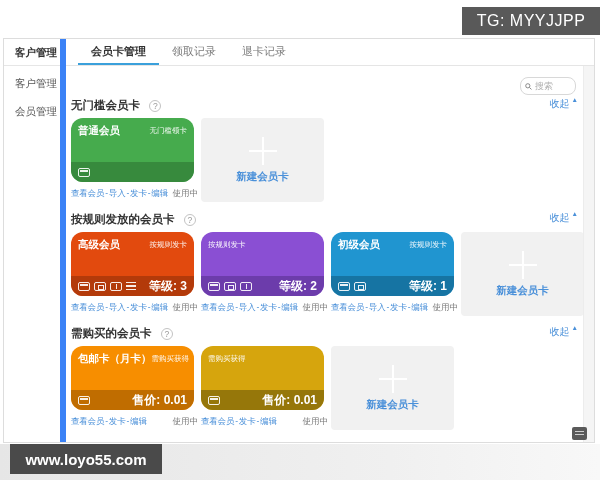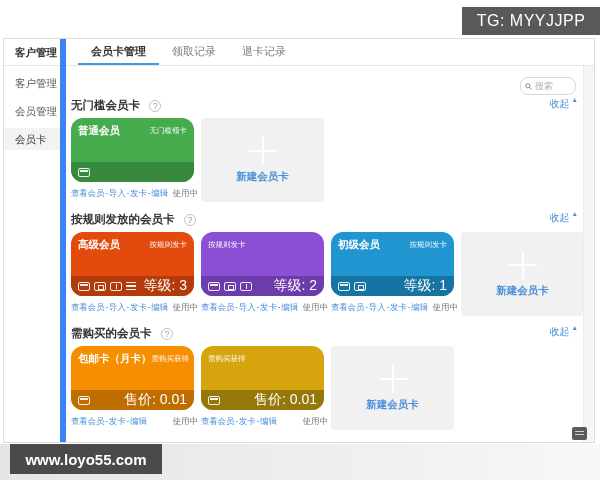--- a/index.html
+++ b/index.html
@@ -62,21 +62,21 @@
   .mini-icon { width:12px; height:9px; border:1px solid rgba(255,255,255,.9);
                border-radius:2px; position:relative; display:inline-block; }
   .mini-icon.card::after { content:""; position:absolute; left:1px; right:1px; top:1.5px;
                height:1.5px; background:rgba(255,255,255,.9); }
   .mini-icon.qrcode::after { content:""; position:absolute; left:3px; top:2px;
                width:4px; height:3px; border:1px solid rgba(255,255,255,.9); }
   .mini-icon.coupon::after { content:""; position:absolute; left:50%; top:1px; bottom:1px;
                width:0; border-left:1px dashed rgba(255,255,255,.9); }
   .mini-icon.list { border:none; border-radius:0; width:10px; height:8px;
                background:repeating-linear-gradient(to bottom,rgba(255,255,255,.9) 0 1.2px,transparent 1.2px 3.5px); }
-  .meta { font-size:14px; font-weight:normal; white-space:nowrap; }
+  .meta { font-size:12px; font-weight:bold; white-space:nowrap; }
 
   .card-links { width:127px; display:flex; justify-content:space-between;
                 margin-top:5px; font-size:8.5px; line-height:12px; white-space:nowrap; }
   .links { letter-spacing:-0.2px; }
   .card-link { color:#4a90d9; cursor:pointer; }
   .sep { color:#4a90d9; margin:0 1px; }
   .status { color:#777; }
 
   .new-tile { width:123px; height:84px; background:#f1f1f1; border-radius:4px;
               display:flex; flex-direction:column; align-items:center;
@@ -100,21 +100,20 @@
 </head>
 <body>
 
 <div class="bottom-bg"></div>
 
 <div class="window">
   <aside class="sidebar">
     <div class="sb-header">客户管理</div>
     <div class="sb-item">客户管理</div>
     <div class="sb-item">会员管理</div>
-    <div class="sb-item active">会员卡</div>
   </aside>
 
   <main class="main">
     <nav class="tabbar">
       <div class="tab active">会员卡管理</div>
       <div class="tab">领取记录</div>
       <div class="tab">退卡记录</div>
     </nav>
 
     <div class="content">

